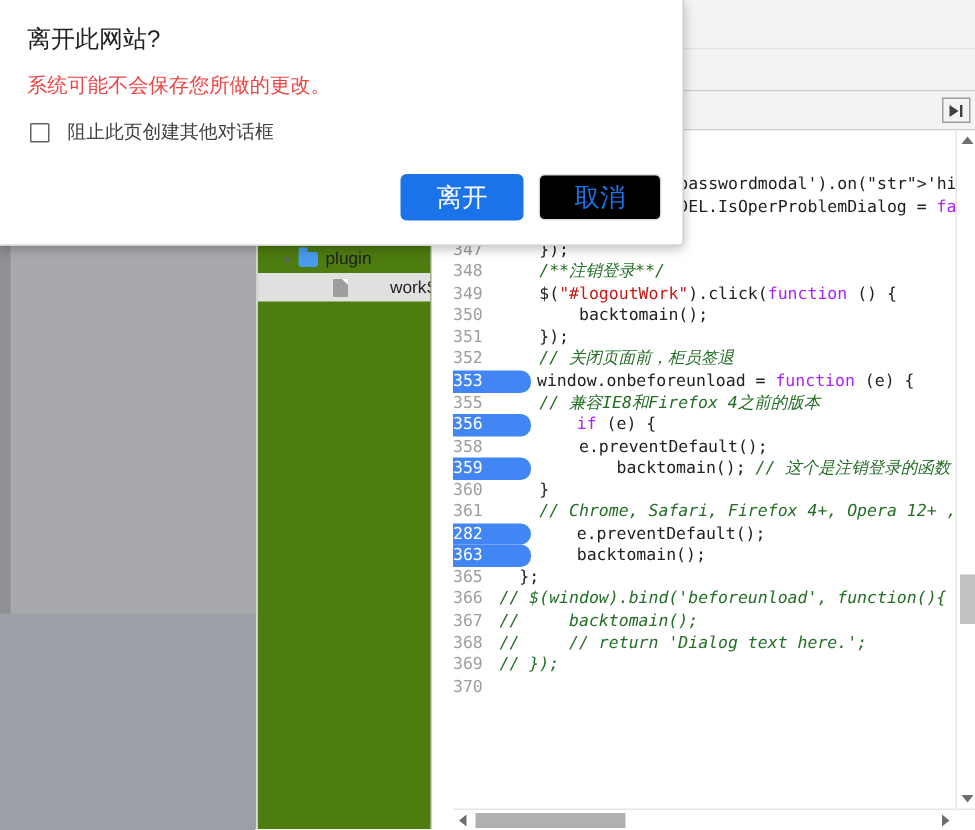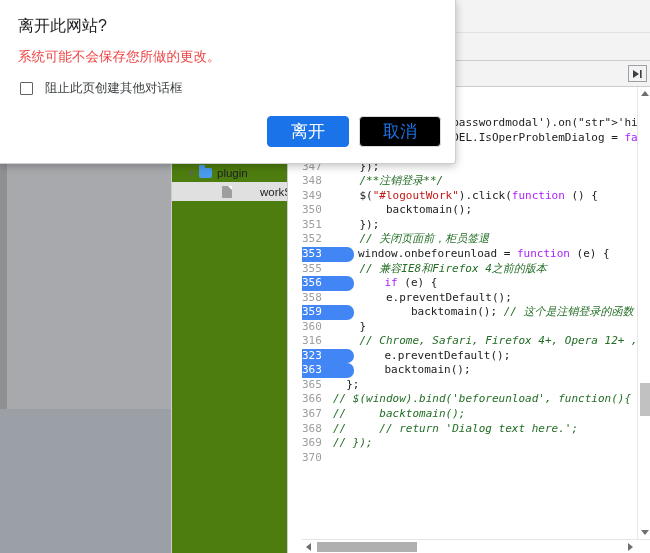--- a/index.html
+++ b/index.html
@@ -479,22 +479,22 @@
             <div class="code-row"><div class="gutter">349</div><div class="code-text">    $(<span class="str">"#logoutWork"</span>).click(<span class="kw">function</span> () {</div></div>
             <div class="code-row"><div class="gutter">350</div><div class="code-text">        backtomain();</div></div>
             <div class="code-row"><div class="gutter">351</div><div class="code-text">    });</div></div>
             <div class="code-row"><div class="gutter">352</div><div class="code-text"><span class="cm">    // 关闭页面前，柜员签退</span></div></div>
             <div class="code-row bp"><div class="gutter">353</div><div class="code-text">window.onbeforeunload = <span class="kw">function</span> (e) {</div></div>
             <div class="code-row"><div class="gutter">355</div><div class="code-text"><span class="cm">    // 兼容IE8和Firefox 4之前的版本</span></div></div>
             <div class="code-row bp"><div class="gutter">356</div><div class="code-text">    <span class="kw">if</span> (e) {</div></div>
             <div class="code-row"><div class="gutter">358</div><div class="code-text">        e.preventDefault();</div></div>
             <div class="code-row bp"><div class="gutter">359</div><div class="code-text">        backtomain(); <span class="cm">// 这个是注销登录的函数，会弹</span></div></div>
             <div class="code-row"><div class="gutter">360</div><div class="code-text">    }</div></div>
-            <div class="code-row"><div class="gutter">316</div><div class="code-text"><span class="cm">    // Chrome, Safari, Firefox 4+, Opera 12+ , IE</span></div></div>
-            <div class="code-row bp"><div class="gutter">323</div><div class="code-text">    e.preventDefault();</div></div>
+            <div class="code-row"><div class="gutter">361</div><div class="code-text"><span class="cm">    // Chrome, Safari, Firefox 4+, Opera 12+ , IE</span></div></div>
+            <div class="code-row bp"><div class="gutter">282</div><div class="code-text">    e.preventDefault();</div></div>
             <div class="code-row bp"><div class="gutter">363</div><div class="code-text">    backtomain();</div></div>
             <div class="code-row"><div class="gutter">365</div><div class="code-text">  };</div></div>
             <div class="code-row"><div class="gutter">366</div><div class="code-text"><span class="cm">// $(window).bind('beforeunload', function(){</span></div></div>
             <div class="code-row"><div class="gutter">367</div><div class="code-text"><span class="cm">//     backtomain();</span></div></div>
             <div class="code-row"><div class="gutter">368</div><div class="code-text"><span class="cm">//     // return 'Dialog text here.';</span></div></div>
             <div class="code-row"><div class="gutter">369</div><div class="code-text"><span class="cm">// });</span></div></div>
             <div class="code-row"><div class="gutter">370</div><div class="code-text"></div></div>
           </div>
       </div>
 

